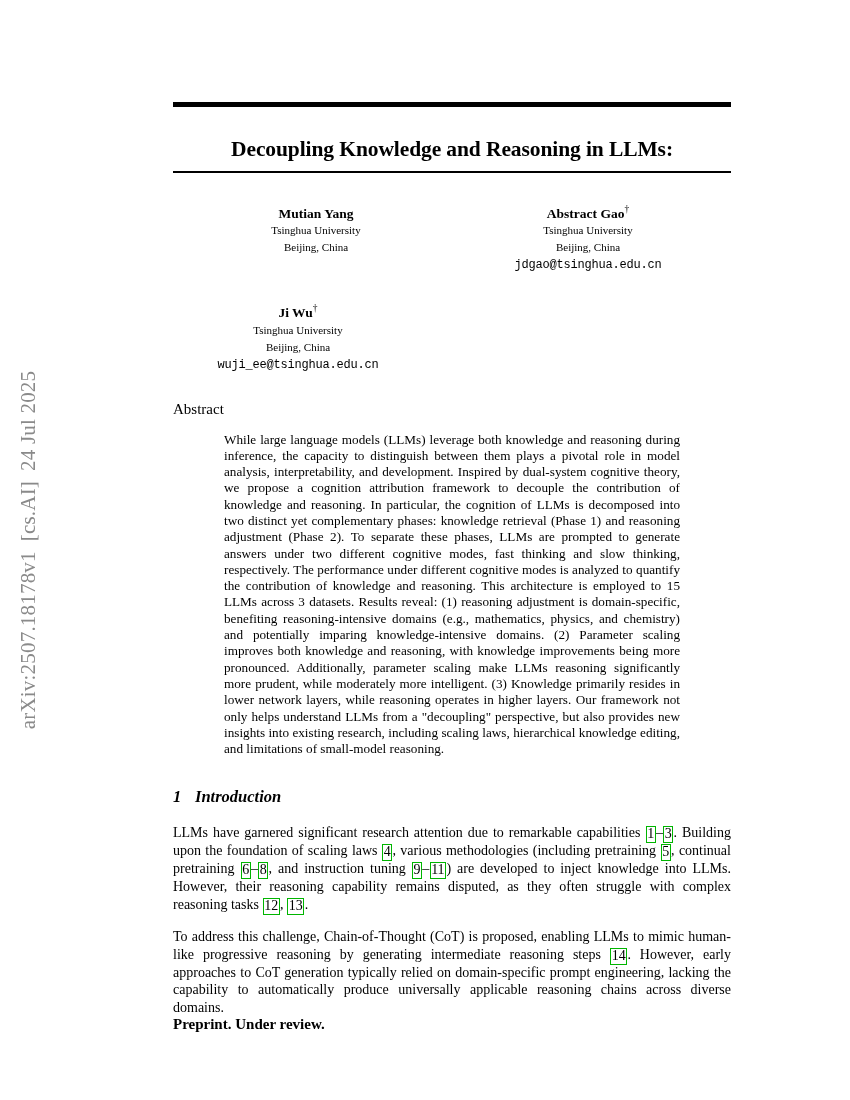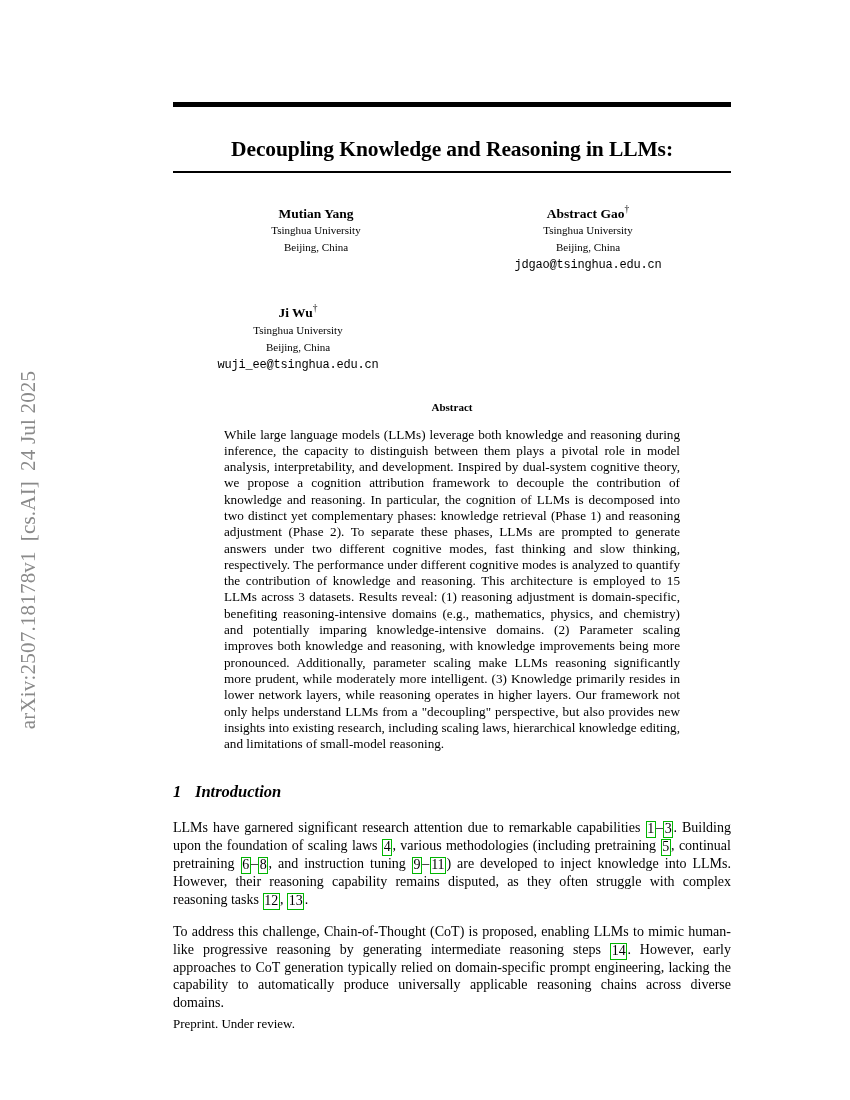--- a/index.html
+++ b/index.html
@@ -97,23 +97,23 @@
   }
   .author-email {
     font-family: "Liberation Mono", "DejaVu Sans Mono", monospace;
     font-size: 12px;
     line-height: 19px;
     letter-spacing: -0.2px;
   }
 
   
   .abstract-head {
-    text-align: center;
-    font-weight: bold;
-    font-size: 11px;
+    text-align: left;
+    font-weight: normal;
+    font-size: 15px;
     margin-top: 26px;
   }
   .abstract-body {
     margin: 14px 51px 0 51px;
     font-size: 13.2px;
     line-height: 16.3px;
     text-align: justify;
     text-justify: inter-word;
     hyphens: none;
   }
@@ -144,21 +144,22 @@
     margin: 0 0.3px;
     position: relative;
     top: 1px;
   }
 
   
   .footer-note {
     position: absolute;
     left: 0;
     top: 1016px;
-    font-size: 13px;
+    font-size: 15px;
+    font-weight: bold;
   }
 </style>
 </head>
 <body>
 
 <div class="arxiv-stamp">
   <span class="seg">arXiv:2507.18178v1</span>
   <span class="seg">[cs.AI]</span>
   <span class="seg">24 Jul 2025</span>
 </div>

